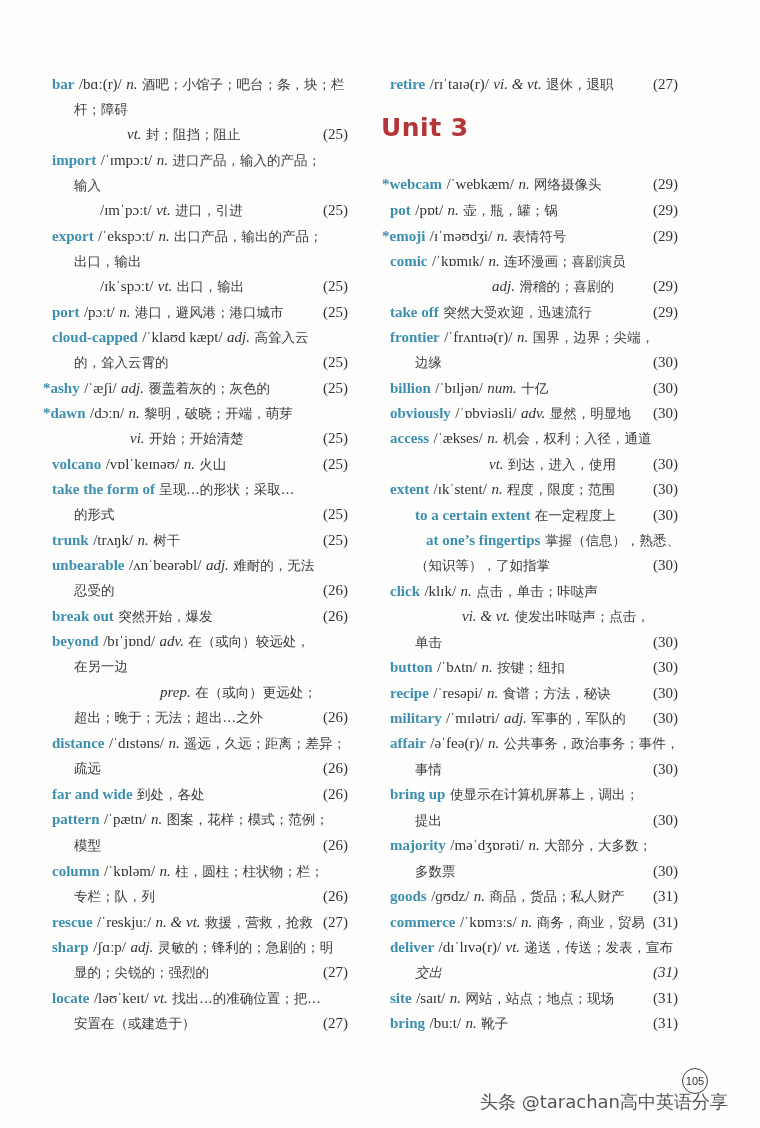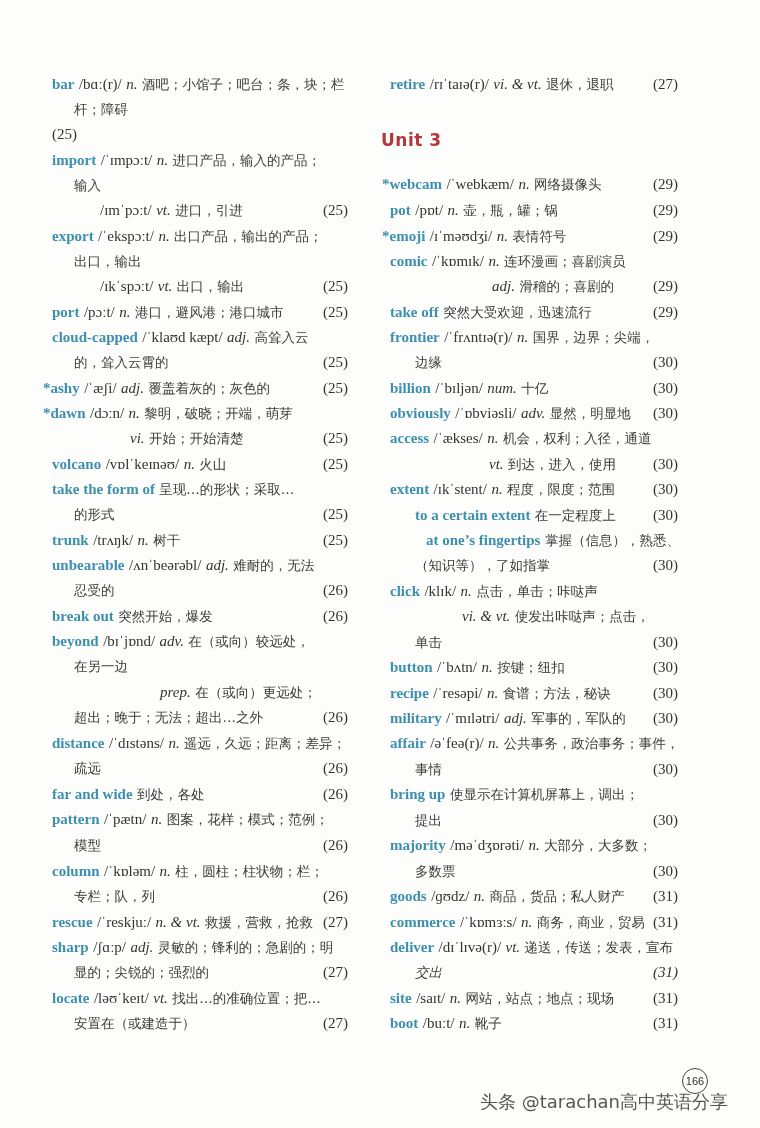--- a/index.html
+++ b/index.html
@@ -14,22 +14,22 @@
     position:absolute; left:0; width:100%; height:25px; line-height:25px;
     font-size:14px; white-space:nowrap; display:flex; justify-content:space-between;
   }
   .line .txt { overflow:hidden; }
   .hw { color:#3d8fb0; font-weight:bold; font-family:"Liberation Serif","DejaVu Serif",serif; font-size:15px; }
   .ph { font-family:"Liberation Serif",serif; font-size:15px; color:#333; }
   .pos { font-style:italic; font-family:"Liberation Serif",serif; font-size:15px; color:#333; }
   .zh { font-size:13.5px; color:#3b3b3b; }
   .pg { font-family:"Liberation Serif",serif; font-size:15px; color:#333; padding-right:0; }
   .unit-heading {
-    position:absolute; left:381px; top:130px; font-family:"DejaVu Sans","Liberation Sans",sans-serif;
-    font-weight:bold; font-size:17px; color:#b5363a; letter-spacing:0.5px;
+    position:absolute; left:381px; top:113px; font-family:"DejaVu Sans","Liberation Sans",sans-serif;
+    font-weight:bold; font-size:25px; color:#b5363a; letter-spacing:0.5px;
   }
   .page-number {
     position:absolute; left:682px; top:1068px; width:24px; height:24px; border:1px solid #444;
     border-radius:50%; font-family:"Liberation Sans",sans-serif; font-size:11px; line-height:24px; text-align:center; color:#333;
   }
   .watermark {
     position:absolute; left:480px; top:1090px; font-family:"DejaVu Sans","Liberation Sans",sans-serif;
     font-size:18px; color:#555; letter-spacing:0;
   }
 </style>
@@ -39,20 +39,21 @@
 <div class="col col-left" id="colL">
     <div class="line" style="top: 72px;">
       <span class="txt" style="padding-left: 0px;"><span class="hw">bar</span> <span class="ph">/bɑː(r)/</span> <span class="pos">n.</span> <span class="zh">酒吧；小馆子；吧台；条，块；栏</span> </span>
       <span class="pg"></span>
     </div>
     <div class="line" style="top: 97px;">
       <span class="txt" style="padding-left: 22px;"><span class="hw"></span> <span class="ph"></span> <span class="pos"></span> <span class="zh">杆；障碍</span> </span>
       <span class="pg"></span>
     </div>
     <div class="line" style="top: 122px;">
+      <span class="txt" style="padding-left: 75px;"><span class="hw"></span> <span class="ph"></span> <span class="pos">vt.</span> <span class="zh">封；阻挡；阻止</span> </span>
       <span class="pg">(25)</span>
     </div>
     <div class="line" style="top: 148px;">
       <span class="txt" style="padding-left: 0px;"><span class="hw">import</span> <span class="ph">/ˈɪmpɔːt/</span> <span class="pos">n.</span> <span class="zh">进口产品，输入的产品；</span> </span>
       <span class="pg"></span>
     </div>
     <div class="line" style="top: 173px;">
       <span class="txt" style="padding-left: 22px;"><span class="hw"></span> <span class="ph"></span> <span class="pos"></span> <span class="zh">输入</span> </span>
       <span class="pg"></span>
     </div>
@@ -321,18 +322,18 @@
     </div>
     <div class="line" style="top: 960px; font-style: italic;">
       <span class="txt" style="padding-left: 33px;"><span class="hw"></span> <span class="ph"></span> <span class="pos"></span> <span class="zh">交出</span> </span>
       <span class="pg">(31)</span>
     </div>
     <div class="line" style="top: 986px;">
       <span class="txt" style="padding-left: 8px;"><span class="hw">site</span> <span class="ph">/saɪt/</span> <span class="pos">n.</span> <span class="zh">网站，站点；地点；现场</span> </span>
       <span class="pg">(31)</span>
     </div>
     <div class="line" style="top: 1011px;">
-      <span class="txt" style="padding-left: 8px;"><span class="hw">boot</span> <span class="ph">/buːt/</span> <span class="pos">n.</span> <span class="zh">靴子</span> </span>
+      <span class="txt" style="padding-left: 8px;"><span class="hw">bring</span> <span class="ph">/buːt/</span> <span class="pos">n.</span> <span class="zh">靴子</span> </span>
       <span class="pg">(31)</span>
     </div>
   </div>
-<div class="page-number">166</div>
+<div class="page-number">105</div>
 <div class="watermark">头条 @tarachan高中英语分享</div>
 
 </body></html>

